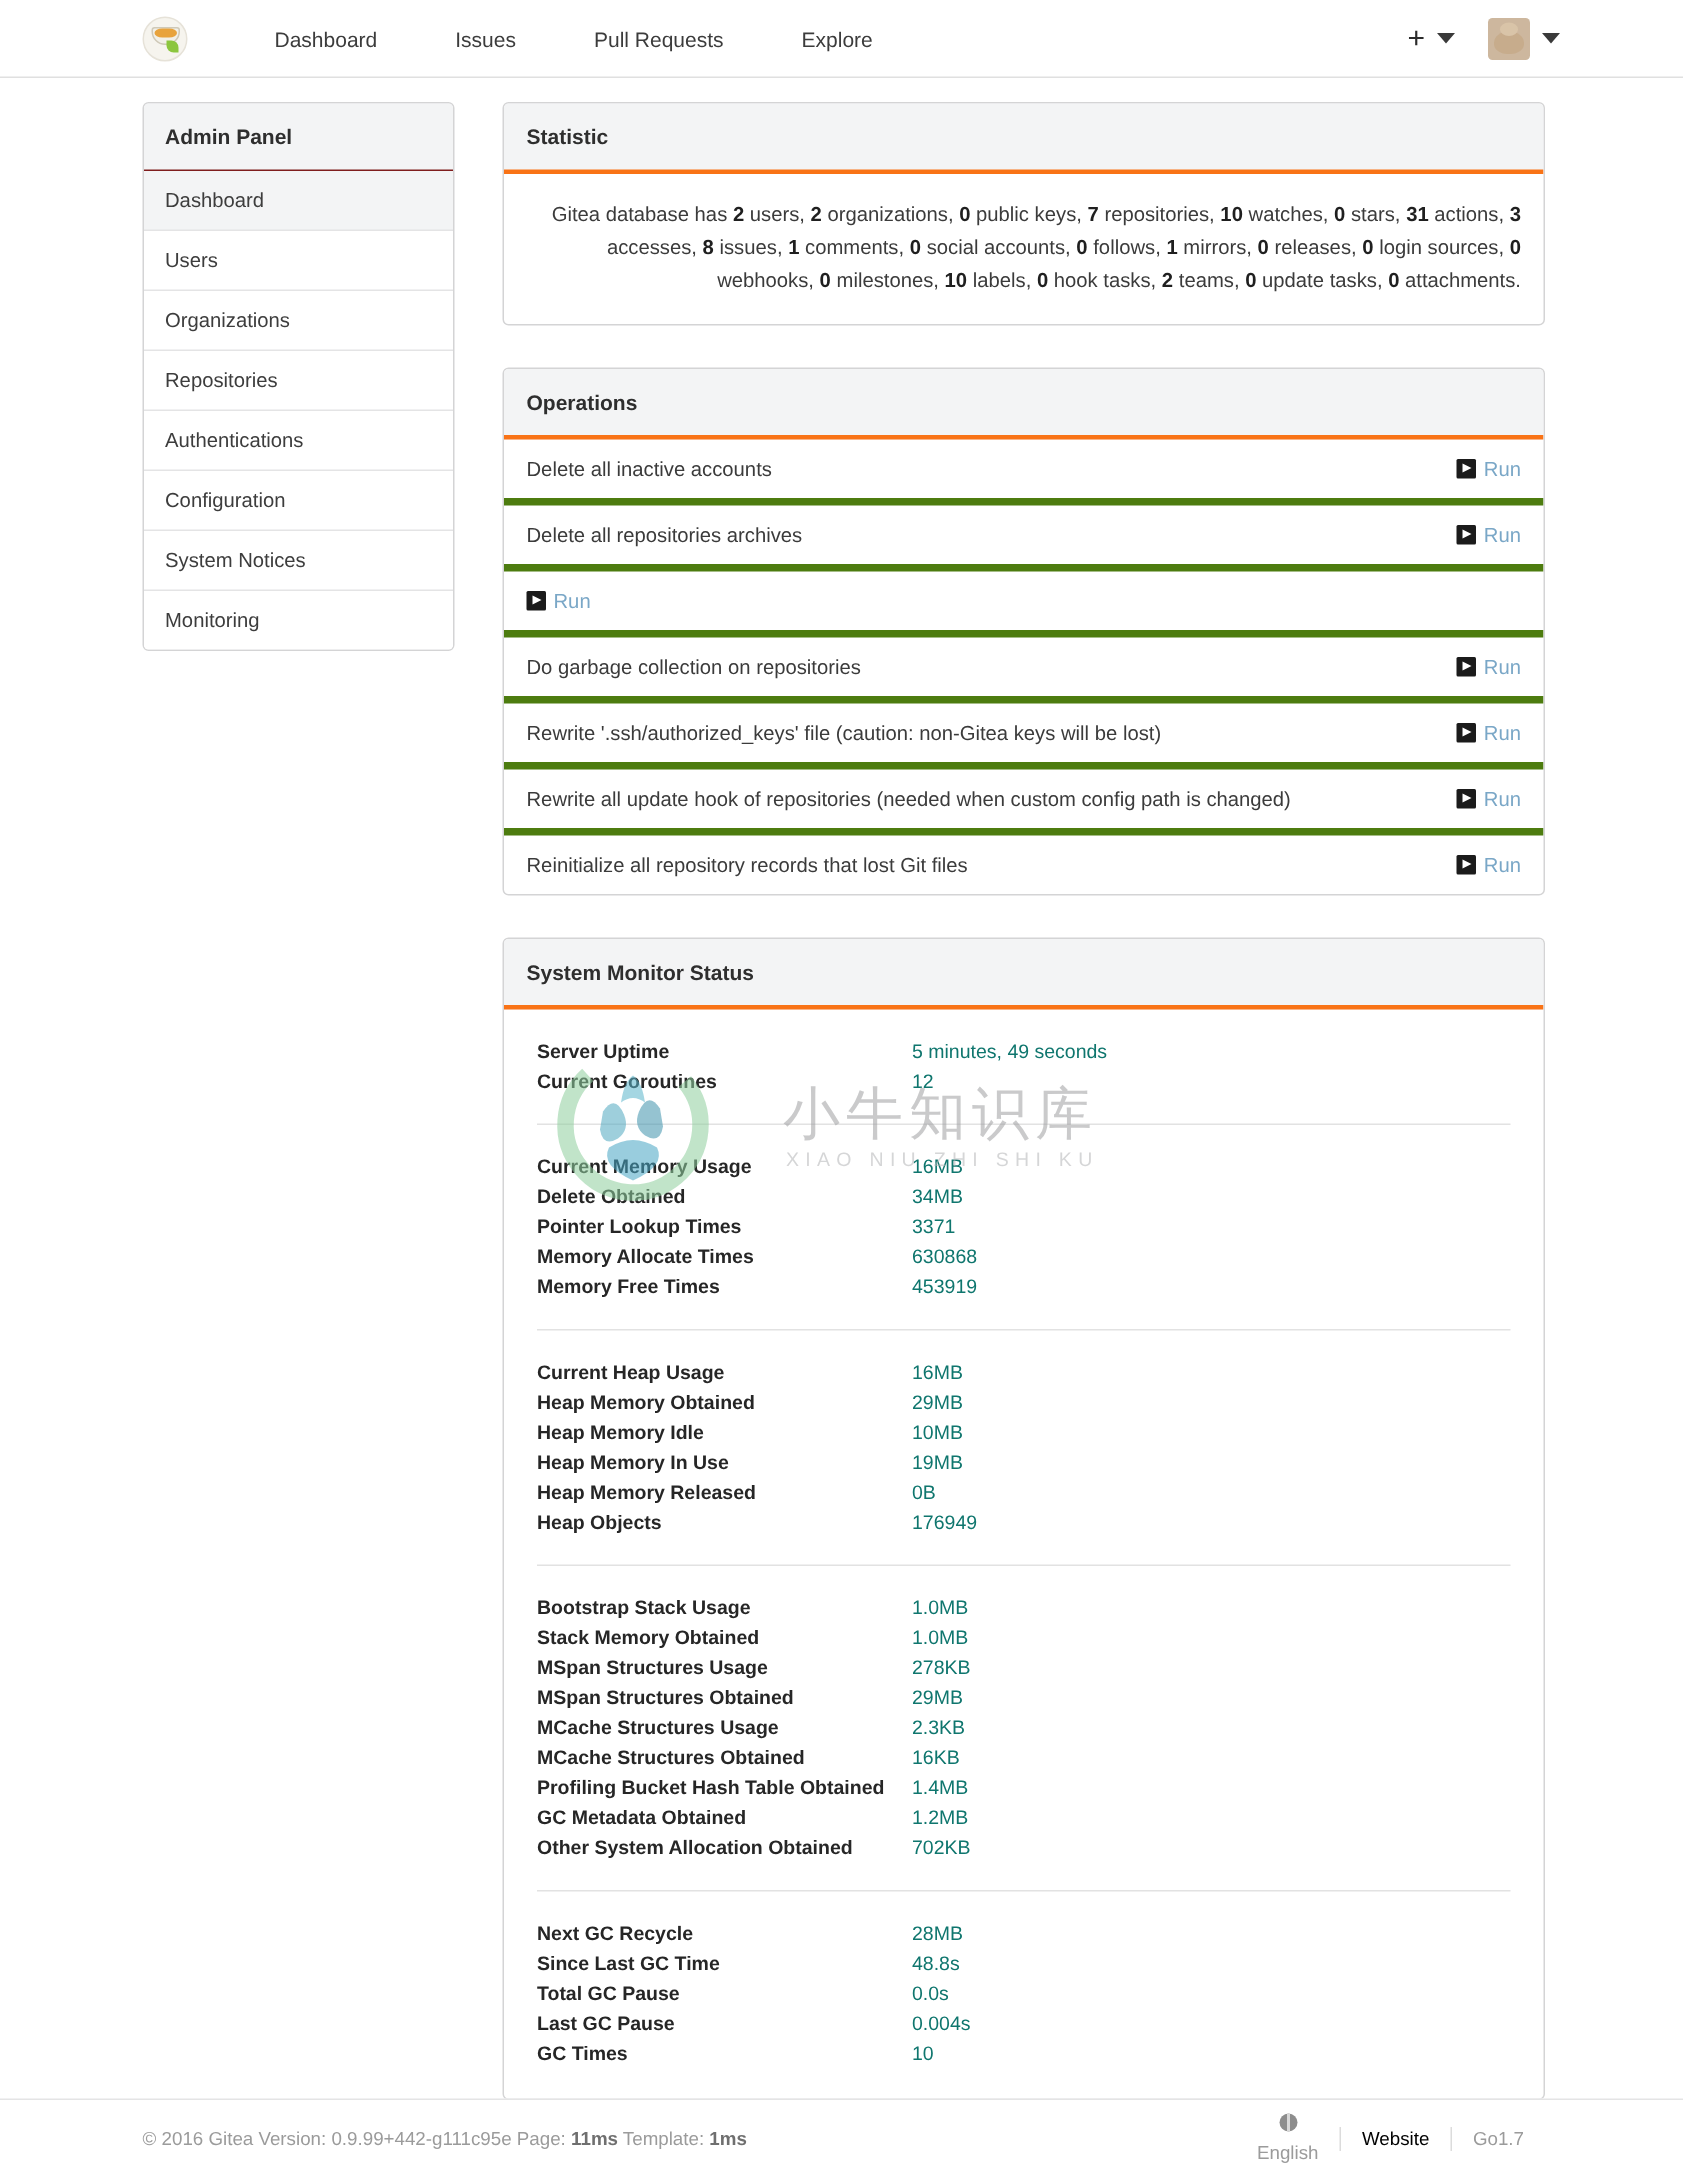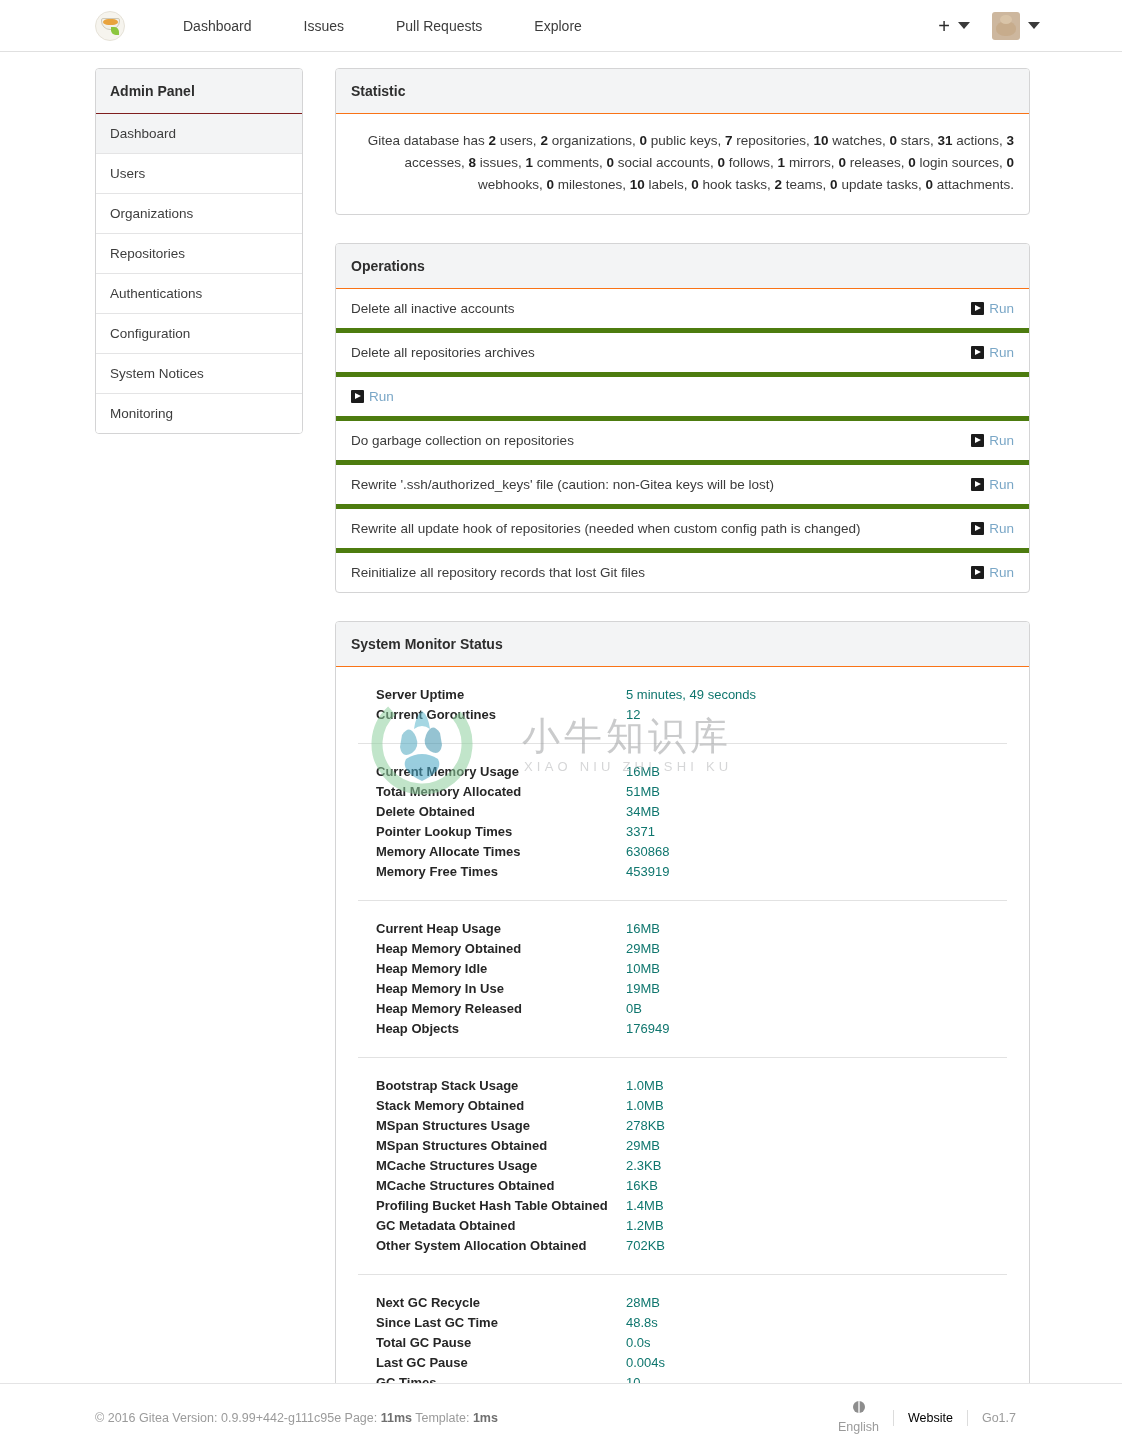--- a/index.html
+++ b/index.html
@@ -162,21 +162,21 @@
   .panel {
     border: 1px solid #d4d4d5;
     border-radius: 4px;
     background: #ffffff;
     margin-bottom: 28px;
     overflow: hidden;
   }
   .panel-header {
     padding: 14px 15px;
     background: #f3f4f5;
-    border-bottom: 1px solid #f97316;
+    border-bottom: 3px solid #f97316;
     font-size: 14px;
     font-weight: bold;
     color: #2e2e2e;
   }
   .panel-body { padding: 16px 15px 18px 15px; text-align: right; }
 
   .stat-text {
     font-size: 13.5px;
     line-height: 1.62;
     color: #3b3b3b;
@@ -233,21 +233,20 @@
   .mon-row {
     display: flex;
     line-height: 20px;
   }
   .mon-label {
     flex: 0 0 250px;
     font-weight: bold;
     font-size: 13px;
     color: #262626;
     white-space: nowrap;
-    margin-left: 18px;
   }
   .mon-value {
     font-size: 13px;
     color: #0f766e;
     text-align: right;
   }
 
   
   .watermark {
     position: absolute;
@@ -277,21 +276,21 @@
     letter-spacing: 4.2px;
     color: #b4b5b7;
     font-family: "Liberation Sans", sans-serif;
     white-space: nowrap;
   }
 
   
   .footer {
     position: absolute;
     left: 0; right: 0; bottom: 0;
-    height: 68px;
+    height: 52px;
     border-top: 1px solid #e4e4e5;
     display: flex;
     align-items: center;
     padding: 0 92px 0 95px;
     font-size: 12.5px;
     color: #9b9b9b;
     background: #ffffff;
   }
   .footer b { color: #6f6f6f; font-weight: bold; }
   .footer-right {
@@ -465,24 +464,20 @@
         </div>
 
         <hr class="mon-divider">
 
         <div class="mon-group">
           <div class="mon-row">
             <span class="mon-label">Current Memory Usage</span>
             <span class="mon-value">16MB</span>
           </div>
           <div class="mon-row">
-            <span class="mon-label">Total Memory Allocated</span>
-            <span class="mon-value">51MB</span>
-          </div>
-          <div class="mon-row">
             <span class="mon-label">Delete Obtained</span>
             <span class="mon-value">34MB</span>
           </div>
           <div class="mon-row">
             <span class="mon-label">Pointer Lookup Times</span>
             <span class="mon-value">3371</span>
           </div>
           <div class="mon-row">
             <span class="mon-label">Memory Allocate Times</span>
             <span class="mon-value">630868</span>

